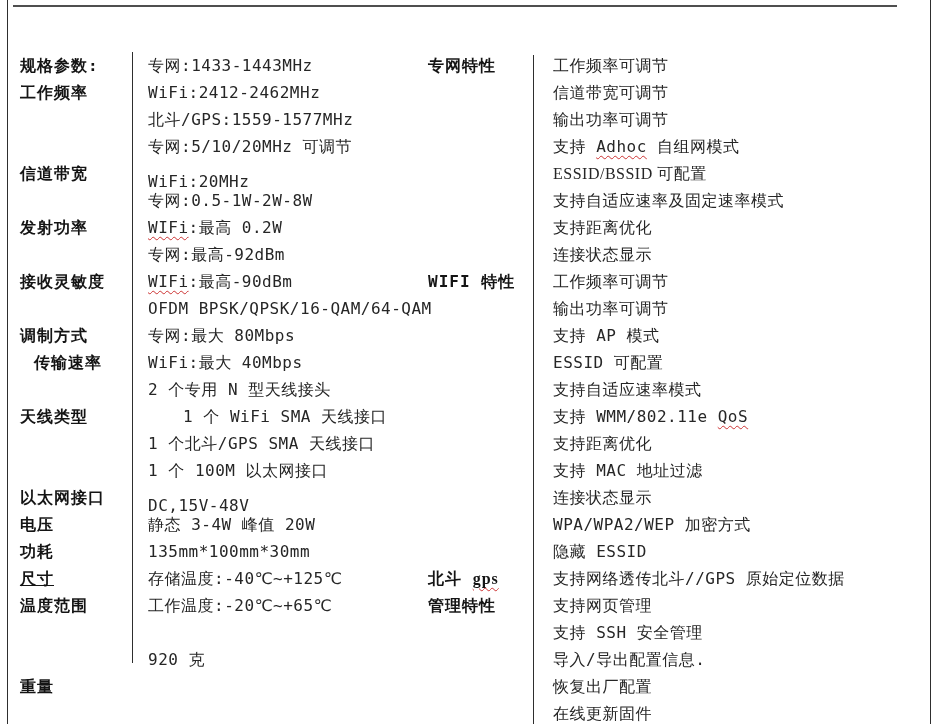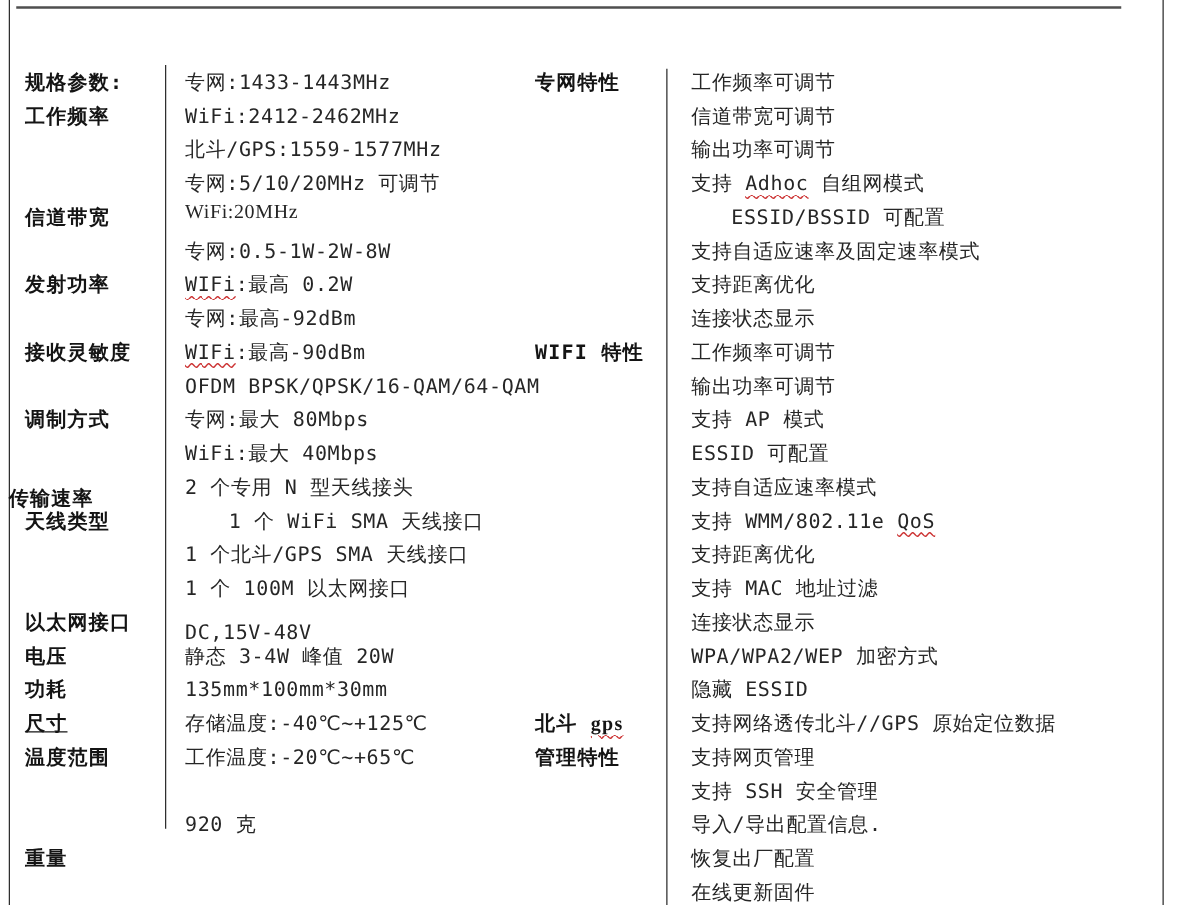--- a/index.html
+++ b/index.html
@@ -42,39 +42,39 @@
       <div class="cell category" style="left: 428px; top: 52px;">专网特性</div>
       <div class="cell feature" style="left: 553px; top: 52px;">工作频率可调节</div>
       <div class="cell label" style="left: 20px; top: 79px;">工作频率</div>
       <div class="cell value" style="left: 148px; top: 79px;">WiFi:2412-2462MHz</div>
       <div class="cell feature" style="left: 553px; top: 79px;">信道带宽可调节</div>
       <div class="cell value" style="left: 148px; top: 106px;">北斗/GPS:1559-1577MHz</div>
       <div class="cell feature" style="left: 553px; top: 106px;">输出功率可调节</div>
       <div class="cell value" style="left: 148px; top: 133px;">专网:5/10/20MHz 可调节</div>
       <div class="cell feature" style="left: 553px; top: 133px;"><span>支持 </span><span class="sq" style="text-decoration-color: rgb(204, 51, 51);">Adhoc</span><span> 自组网模式</span></div>
       <div class="cell label" style="left: 20px; top: 160px;">信道带宽</div>
-      <div class="cell value" style="left: 148px; top: 156px; font-family: Liberation Serif, serif;">WiFi:20MHz</div>
-      <div class="cell feature" style="left: 585px; top: 160px;">ESSID/BSSID 可配置</div>
+      <div class="cell value" style="left: 148px; top: 168px;">WiFi:20MHz</div>
+      <div class="cell feature" style="left: 553px; top: 160px; font-family: Liberation Serif, serif;">ESSID/BSSID 可配置</div>
       <div class="cell value" style="left: 148px; top: 187px;">专网:0.5-1W-2W-8W</div>
       <div class="cell feature" style="left: 553px; top: 187px;">支持自适应速率及固定速率模式</div>
       <div class="cell label" style="left: 20px; top: 214px;">发射功率</div>
       <div class="cell value" style="left: 148px; top: 214px;"><span class="sq" style="text-decoration-color: rgb(204, 51, 51);">WIFi</span><span>:最高 0.2W</span></div>
       <div class="cell feature" style="left: 553px; top: 214px;">支持距离优化</div>
       <div class="cell value" style="left: 148px; top: 241px;">专网:最高-92dBm</div>
       <div class="cell feature" style="left: 553px; top: 241px;">连接状态显示</div>
       <div class="cell label" style="left: 20px; top: 268px;">接收灵敏度</div>
       <div class="cell value" style="left: 148px; top: 268px;"><span class="sq" style="text-decoration-color: rgb(204, 51, 51);">WIFi</span><span>:最高-90dBm</span></div>
       <div class="cell category" style="left: 428px; top: 268px;">WIFI 特性</div>
       <div class="cell feature" style="left: 553px; top: 268px;">工作频率可调节</div>
       <div class="cell value" style="left: 148px; top: 295px;">OFDM BPSK/QPSK/16-QAM/64-QAM</div>
       <div class="cell feature" style="left: 553px; top: 295px;">输出功率可调节</div>
       <div class="cell label" style="left: 20px; top: 322px;">调制方式</div>
       <div class="cell value" style="left: 148px; top: 322px;">专网:最大 80Mbps</div>
       <div class="cell feature" style="left: 553px; top: 322px;">支持 AP 模式</div>
-      <div class="cell label" style="left: 7px; top: 349px; margin-top: 36px;">传输速率</div>
+      <div class="cell label" style="left: 34px; top: 349px;">传输速率</div>
       <div class="cell value" style="left: 148px; top: 349px;">WiFi:最大 40Mbps</div>
       <div class="cell feature" style="left: 553px; top: 349px;">ESSID 可配置</div>
       <div class="cell value" style="left: 148px; top: 376px;">2 个专用 N 型天线接头</div>
       <div class="cell feature" style="left: 553px; top: 376px;">支持自适应速率模式</div>
       <div class="cell label" style="left: 20px; top: 403px;">天线类型</div>
       <div class="cell value" style="left: 148px; top: 403px; margin-left: 35px;">1 个 WiFi SMA 天线接口</div>
       <div class="cell feature" style="left: 553px; top: 403px;"><span>支持 WMM/802.11e </span><span class="sq" style="text-decoration-color: rgb(204, 51, 51);">QoS</span></div>
       <div class="cell value" style="left: 148px; top: 430px;">1 个北斗/GPS SMA 天线接口</div>
       <div class="cell feature" style="left: 553px; top: 430px;">支持距离优化</div>
       <div class="cell value" style="left: 148px; top: 457px;">1 个 100M 以太网接口</div>

